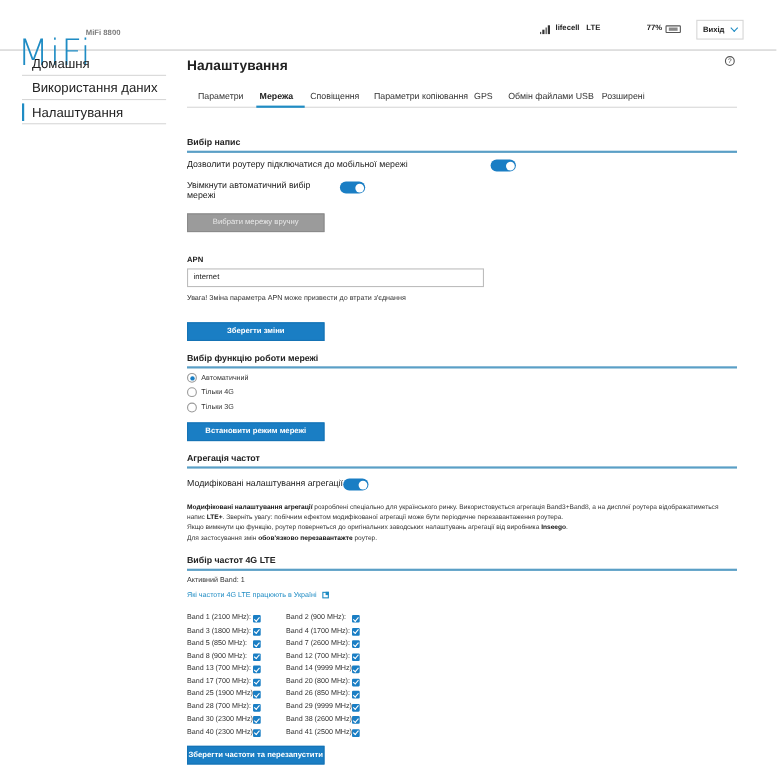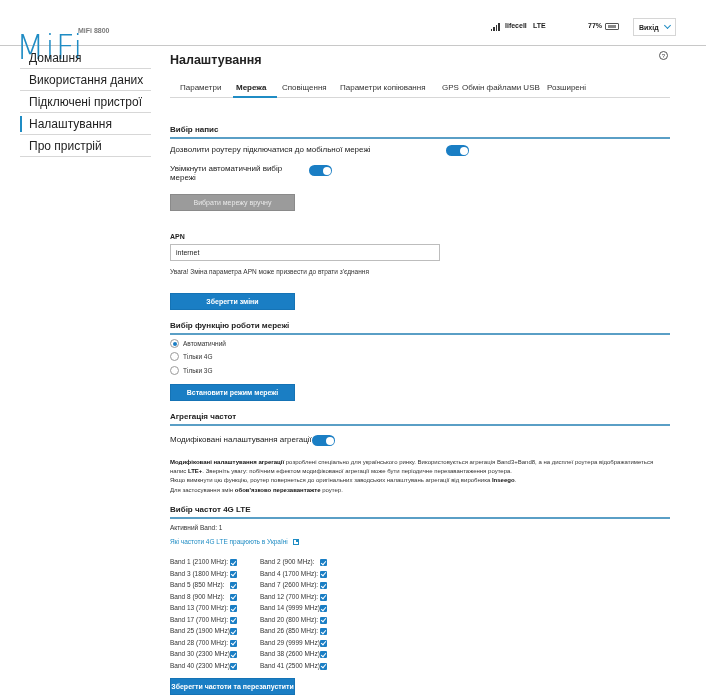--- a/index.html
+++ b/index.html
@@ -82,42 +82,36 @@
   </div>
 </div>
 
 <div class="sidebar">
   <div class="side-item">
       <span>Домашня</span>
     </div>
   <div class="side-item">
       <span>Використання даних</span>
     </div>
-  <div class="side-item">
-      <span>Підключені пристрої</span>
-    </div>
   <div class="side-item active">
       <span>Налаштування</span>
-    </div>
-  <div class="side-item">
-      <span>Про пристрій</span>
     </div>
 </div>
 
 <div class="help">?</div>
 
 <div class="main">
   <div class="page-title">Налаштування</div>
 
   <div class="tabs">
     <div class="tab" style="left:10px">Параметри</div>
     <div class="tab active" style="left:66px">Мережа</div>
     <div class="tab" style="left:112px">Сповіщення</div>
     <div class="tab" style="left:170px">Параметри копіювання</div>
-    <div class="tab" style="left:272px">GPS</div>
+    <div class="tab" style="left:261px">GPS</div>
     <div class="tab" style="left:292px">Обмін файлами USB</div>
     <div class="tab" style="left:377px">Розширені</div>
     <div class="tab-underline"></div>
   </div>
 
   <div class="section-title" style="top:78px">Вибір напис</div>
   <div class="section-line" style="top:90px"></div>
 
   <div class="label" style="top:98px">Дозволити роутеру підключатися до мобільної мережі</div>
   <div class="toggle" style="left:276px; top:98px"></div>

